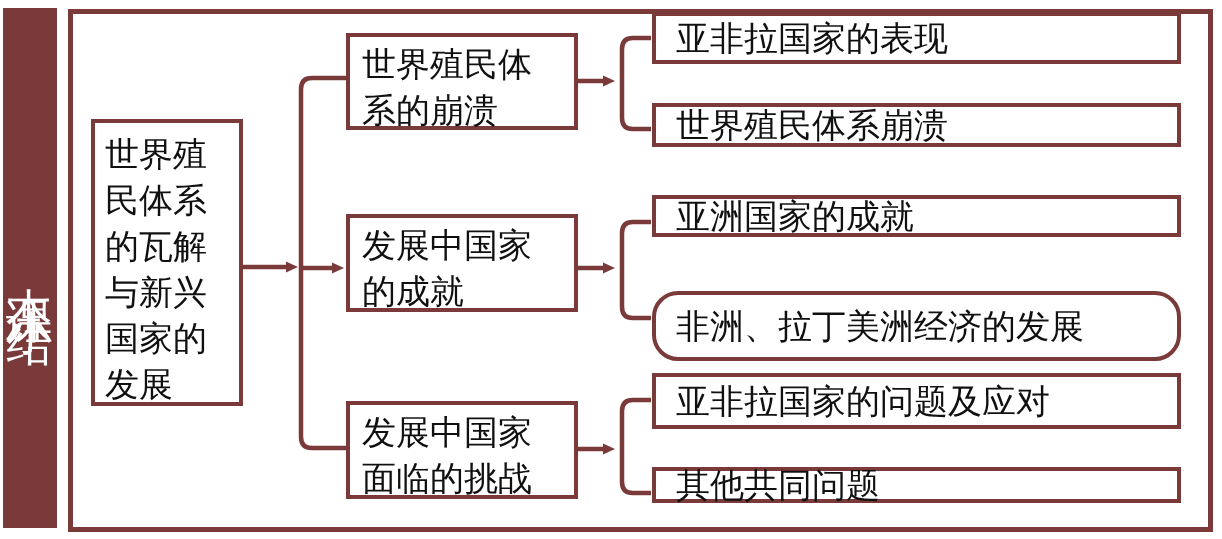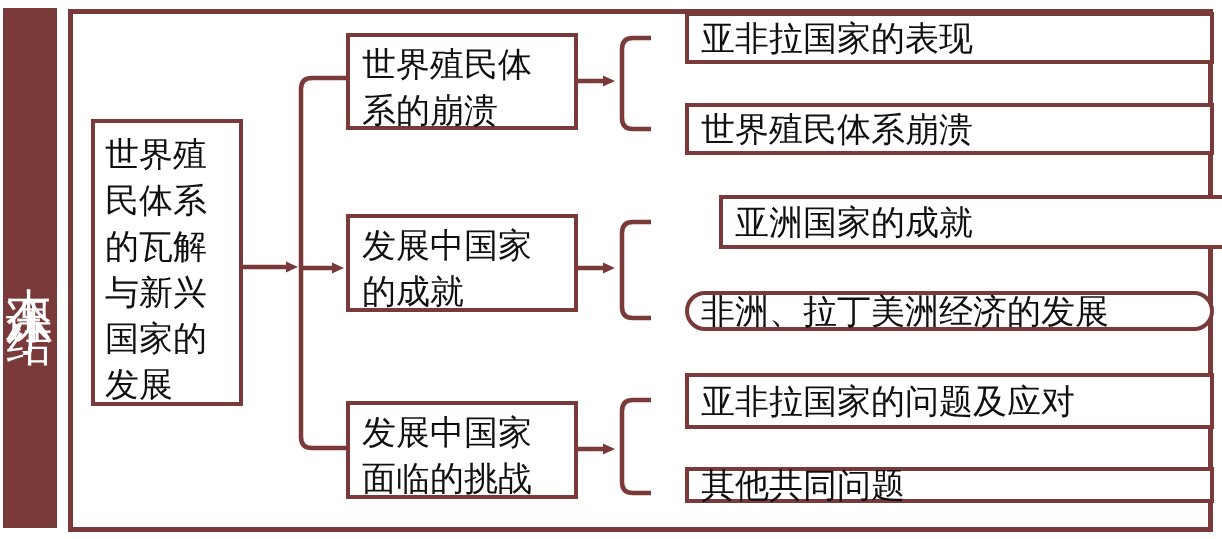--- a/index.html
+++ b/index.html
@@ -42,28 +42,28 @@
     position:absolute; background:#ffffff; border:4px solid #7a3a3a;
     color:#101010; font-size:34px; line-height:46px;
     white-space:pre-line;
   }
   .root-box   { left:91px;  top:119px; width:152px; height:287px; padding:8px 12px 0 10px; }
   .branch-box { left:346px; width:232px; padding:4px 6px 0 12px; }
   .branch-1 { top:33px;  height:97px; }
   .branch-2 { top:214px; height:98px; }
   .branch-3 { top:401px; height:98px; }
   .leaf-box {
-    left:685px; width:529px;
-    display:flex; align-items:center; padding-left:12px;
+    left:652px; width:529px;
+    display:flex; align-items:center; padding-left:20px;
     white-space:nowrap;
   }
   .leaf-1 { top:12px;  height:52px; }
-  .leaf-2 { top:103px; height:52px; }
-  .leaf-3 { top:195px; height:54px;margin-left:34px; }
-  .leaf-4 { top:291px; height:40px;border-radius:26px; }
+  .leaf-2 { top:103px; height:44px; }
+  .leaf-3 { top:195px; height:42px; }
+  .leaf-4 { top:291px; height:70px;border-radius:26px; }
   .leaf-5 { top:373px; height:56px; }
   .leaf-6 { top:467px; height:36px; }
 </style>
 </head>
 <body>
 
 <div class="sidebar">
   <div class="sidebar-title">本课小结</div>
 </div>
 

